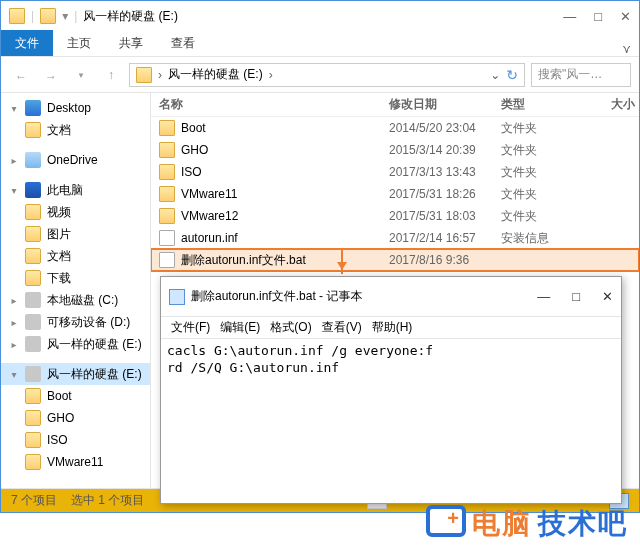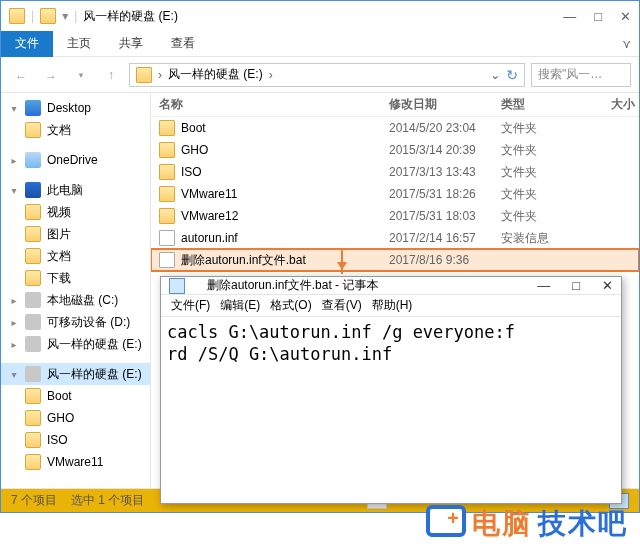--- a/index.html
+++ b/index.html
@@ -5,21 +5,21 @@
 *{margin:0;padding:0;box-sizing:border-box;font-family:"Microsoft YaHei","Segoe UI",sans-serif;font-size:12px}
 body{background:#fff;width:640px;height:553px;position:relative;overflow:hidden}
 .explorer{width:640px;height:513px;border:1px solid #4a90d9;background:#fff;display:flex;flex-direction:column}
 .titlebar{height:30px;display:flex;align-items:center;background:#fff;padding:0 8px;gap:6px}
 .titlebar .icons{display:flex;gap:6px;align-items:center}
 .titlebar .folder-mini{width:16px;height:16px;background:linear-gradient(#ffe9a6,#fccf72);border:1px solid #d9a93a;border-radius:1px}
 .titlebar .title{flex:1;color:#000}
 .titlebar .winbtns{display:flex;gap:18px;color:#555}
 .winbtn{cursor:pointer;font-size:13px}
 .close{color:#666}
-.ribbon{height:26px;display:flex;align-items:center;padding:0;border-bottom:1px solid #e5e5e5}
+.ribbon{height:26px;display:flex;align-items:flex-end;padding:0;border-bottom:1px solid #e5e5e5}
 .ribbon .rtab{height:26px;display:flex;align-items:center;padding:0 14px;color:#333;cursor:pointer}
 .ribbon .rtab.file{background:#1979ca;color:#fff}
 .ribbon .chev{color:#666;padding:0 8px}
 .addr{height:36px;display:flex;align-items:center;gap:6px;padding:4px 8px;border-bottom:1px solid #e5e5e5}
 .navbtn{width:24px;height:24px;display:flex;align-items:center;justify-content:center;color:#999;cursor:pointer}
 .pathbox{flex:1;border:1px solid #ccc;height:24px;display:flex;align-items:center;padding:0 6px;gap:6px}
 .pathbox .pfolder{width:16px;height:16px;background:linear-gradient(#ffe9a6,#fccf72);border:1px solid #d9a93a;border-radius:1px}
 .pathbox .chev{color:#666}
 .searchbox{width:100px;border:1px solid #ccc;height:24px;display:flex;align-items:center;padding:0 6px;color:#888}
 .refreshbtn{color:#5a8fd6;font-size:14px}
@@ -51,27 +51,27 @@
 .row .c-type{flex:0 0 110px;color:#666}
 .row .ficn{width:16px;height:16px;background:linear-gradient(#ffe9a6,#fccf72);border:1px solid #d9a93a;border-radius:1px;flex-shrink:0}
 .row .ficn.file{background:#fff;border:1px solid #aaa}
 .row.sel{outline:2px solid #ed7d31;outline-offset:-1px;background:#fce8d5}
 .arrow{position:absolute;left:190px;top:157px;width:2px;height:24px;background:#ed7d31}
 .arrow:after{content:"";position:absolute;bottom:-1px;left:-4px;border:5px solid transparent;border-top:8px solid #ed7d31}
 .statusbar{height:24px;display:flex;align-items:center;gap:14px;padding:0 10px;border-top:1px solid #e5e5e5;color:#555;background:#eab308}
 .statusbar .vbtn{width:20px;height:16px;background:#eaeaea;border:1px solid #ccc;margin-left:auto}
 .statusbar .vbtn.on{background:#cde8ff;border-color:#5a8fd6}
 .notepad{position:absolute;left:160px;top:276px;width:462px;height:228px;border:1px solid #999;background:#fff;box-shadow:2px 2px 8px rgba(0,0,0,0.3)}
-.np-title{height:18px;display:flex;align-items:center;padding:0 8px;gap:22px;border-bottom:1px solid #e5e5e5}
+.np-title{height:40px;display:flex;align-items:center;padding:0 8px;gap:6px;border-bottom:1px solid #e5e5e5}
 .np-title .npicn{width:16px;height:16px;background:#cfe8ff;border:1px solid #5a8fd6}
 .np-title .t{flex:1}
 .np-title .winbtns{display:flex;gap:22px;color:#333}
 .np-menu{height:22px;display:flex;align-items:center;gap:10px;padding:0 10px;border-bottom:1px solid #e5e5e5}
 .np-menu span{cursor:pointer}
-.np-body{padding:4px 6px;font-family:Consolas,monospace;font-size:17px;white-space:pre;line-height:1.3}
+.np-body{padding:4px 6px;font-family:Consolas,monospace;font-size:13px;white-space:pre;line-height:1.3}
 .logo{position:absolute;right:12px;bottom:10px;display:flex;align-items:flex-start;gap:6px;font-weight:700}
 .logo .lic{width:40px;height:32px;background:#fff;border:4px solid #2a6fd6;border-radius:6px;position:relative}
 .logo .lic:after{content:"+";position:absolute;right:3px;top:-2px;color:#ed7d31;font-size:20px;font-weight:700}
 .logo .t1{color:#ed7d31;font-size:28px;letter-spacing:2px}
 .logo .t2{color:#2a6fd6;font-size:28px;letter-spacing:2px}
 </style>
 </head>
 <body>
 
 <div class="explorer">

